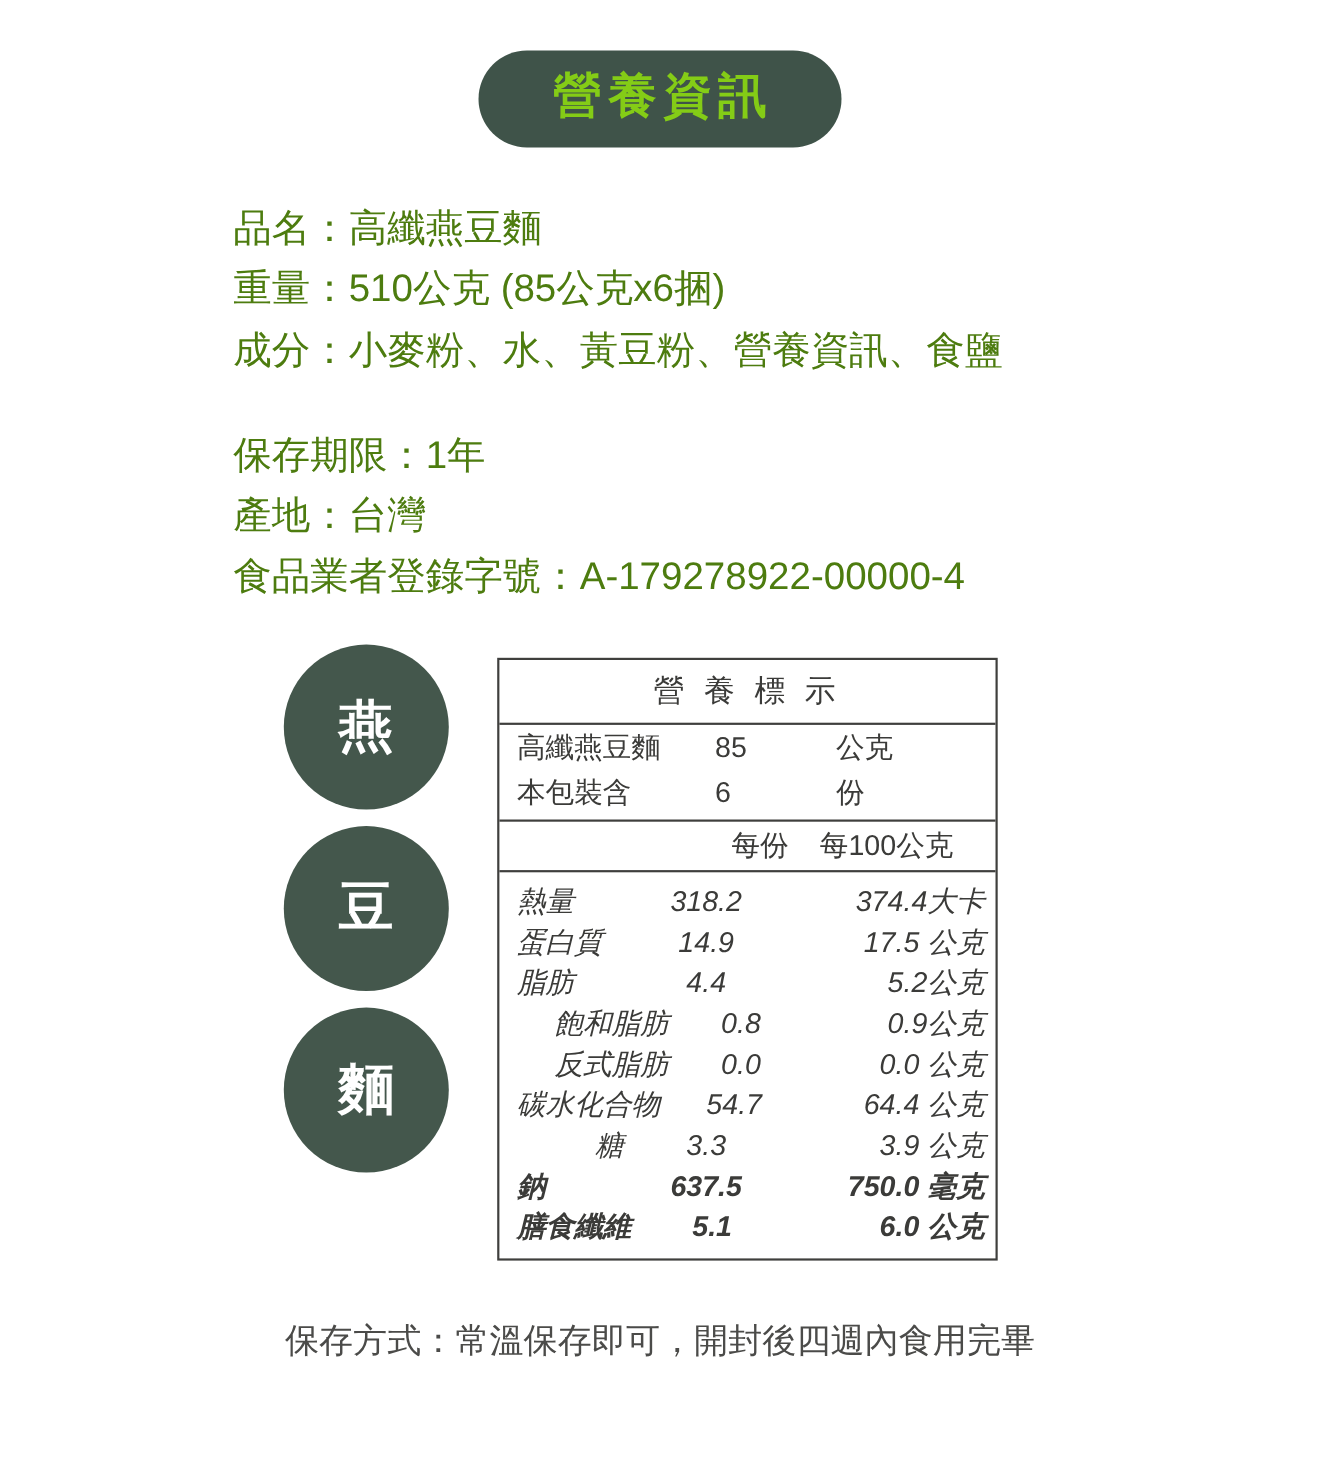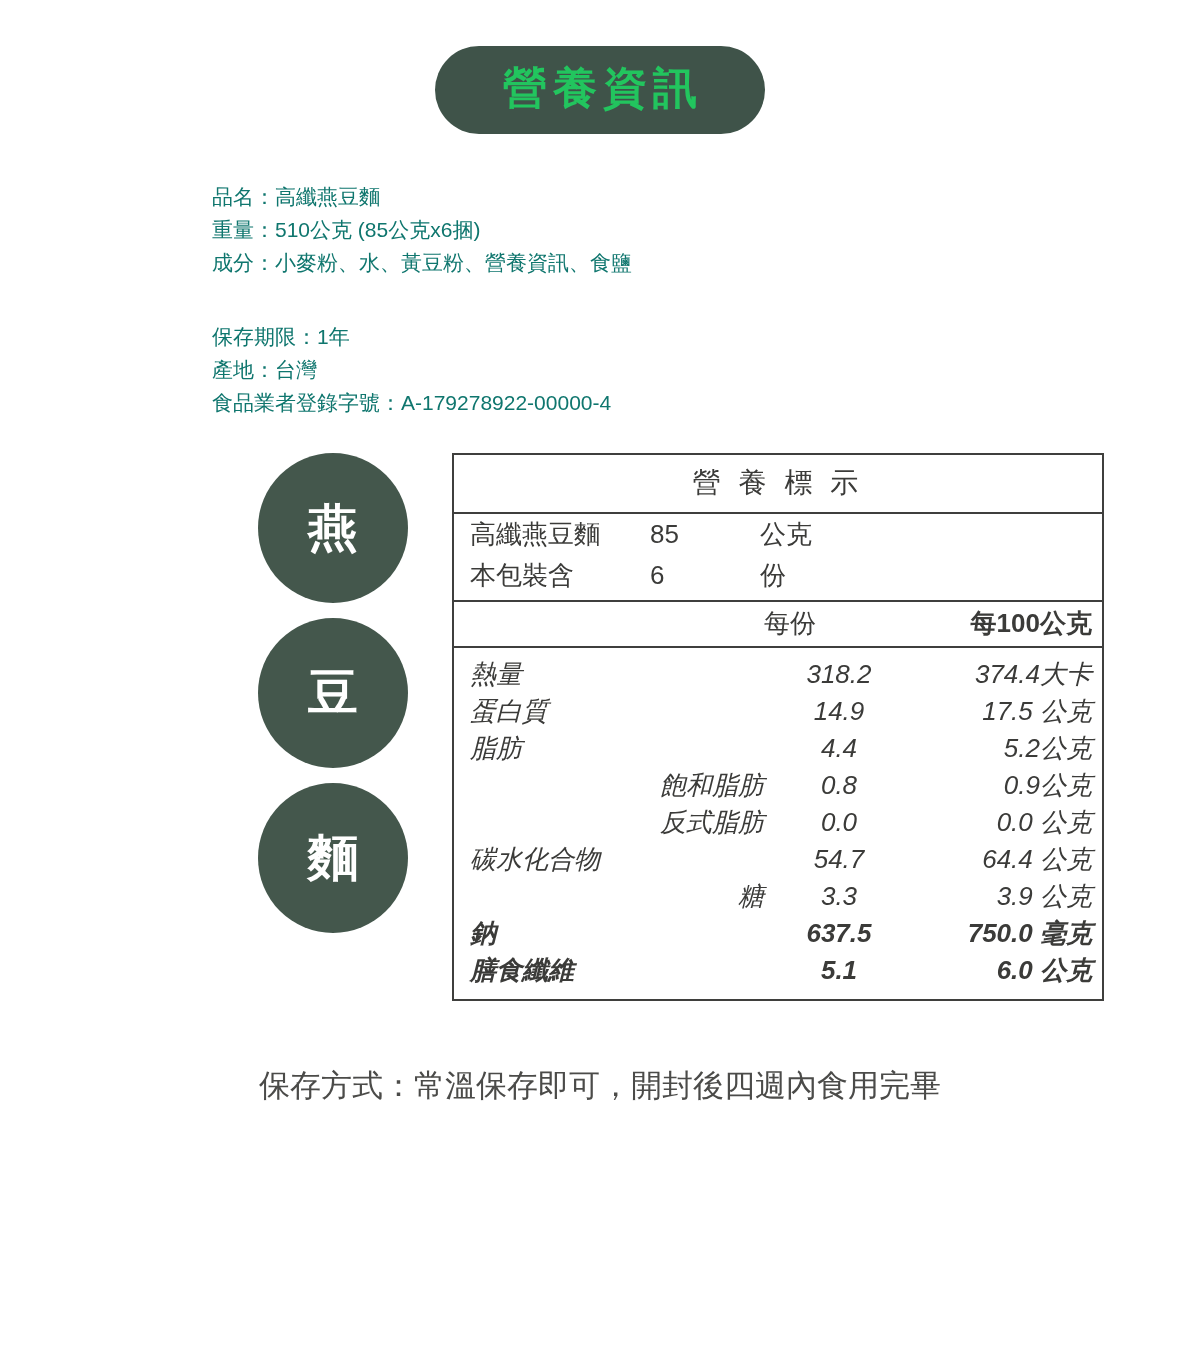--- a/index.html
+++ b/index.html
@@ -17,38 +17,38 @@
   }
 
   
   .title-wrap {
     display: flex;
     justify-content: center;
     padding-top: 46px;
   }
   .title-pill {
     background: #3f5349;
-    color: #22c55e;
+    color: #84cc16;
     font-size: 44px;
     letter-spacing: 6px;
     font-weight: 700;
     padding: 20px 62px 24px 68px;
     border-radius: 46px;
     line-height: 1;
   }
 
   
   .info {
     margin: 46px 0 0 212px;
     width: 880px;
   }
   .info-line {
-    font-size: 21px;
+    font-size: 35px;
     line-height: 1.58;
-    color: #0f766e;
+    color: #4d7c0f;
     white-space: nowrap;
   }
   .info-gap {
     height: 40px;
   }
 
   
   .middle {
     position: relative;
     margin-top: 34px;
@@ -73,22 +73,22 @@
     display: flex;
     align-items: center;
     justify-content: center;
     margin-bottom: 15px;
   }
 
   
   .nutri {
     position: absolute;
     left: 452px;
-    top: 0;
-    width: 652px;
+    top: 12px;
+    width: 455px;
     border: 2px solid #3f3f3d;
     font-size: 26px;
     color: #3b3b39;
     box-sizing: border-box;
   }
   .nutri-title {
     text-align: center;
     font-size: 28px;
     letter-spacing: 5px;
     padding: 9px 0 10px;
@@ -110,26 +110,25 @@
     padding-bottom: 4px;
   }
   .col-head {
     display: flex;
     border-bottom: 2px solid #3f3f3d;
     padding: 4px 10px 5px 0;
   }
   .col-head .spacer { flex: 1; }
   .col-head .c1 {
     width: 150px;
-    text-align: left;
+    text-align: right;
   }
   .col-head .c2 {
     width: 178px;
-    text-align: right;
-    font-weight: bold;
+    text-align: center;
   }
   .rows {
     padding: 8px 0 10px 0;
   }
   .row {
     display: flex;
     align-items: baseline;
     padding: 1px 10px 1px 16px;
     font-size: 26px;
     font-style: italic;

